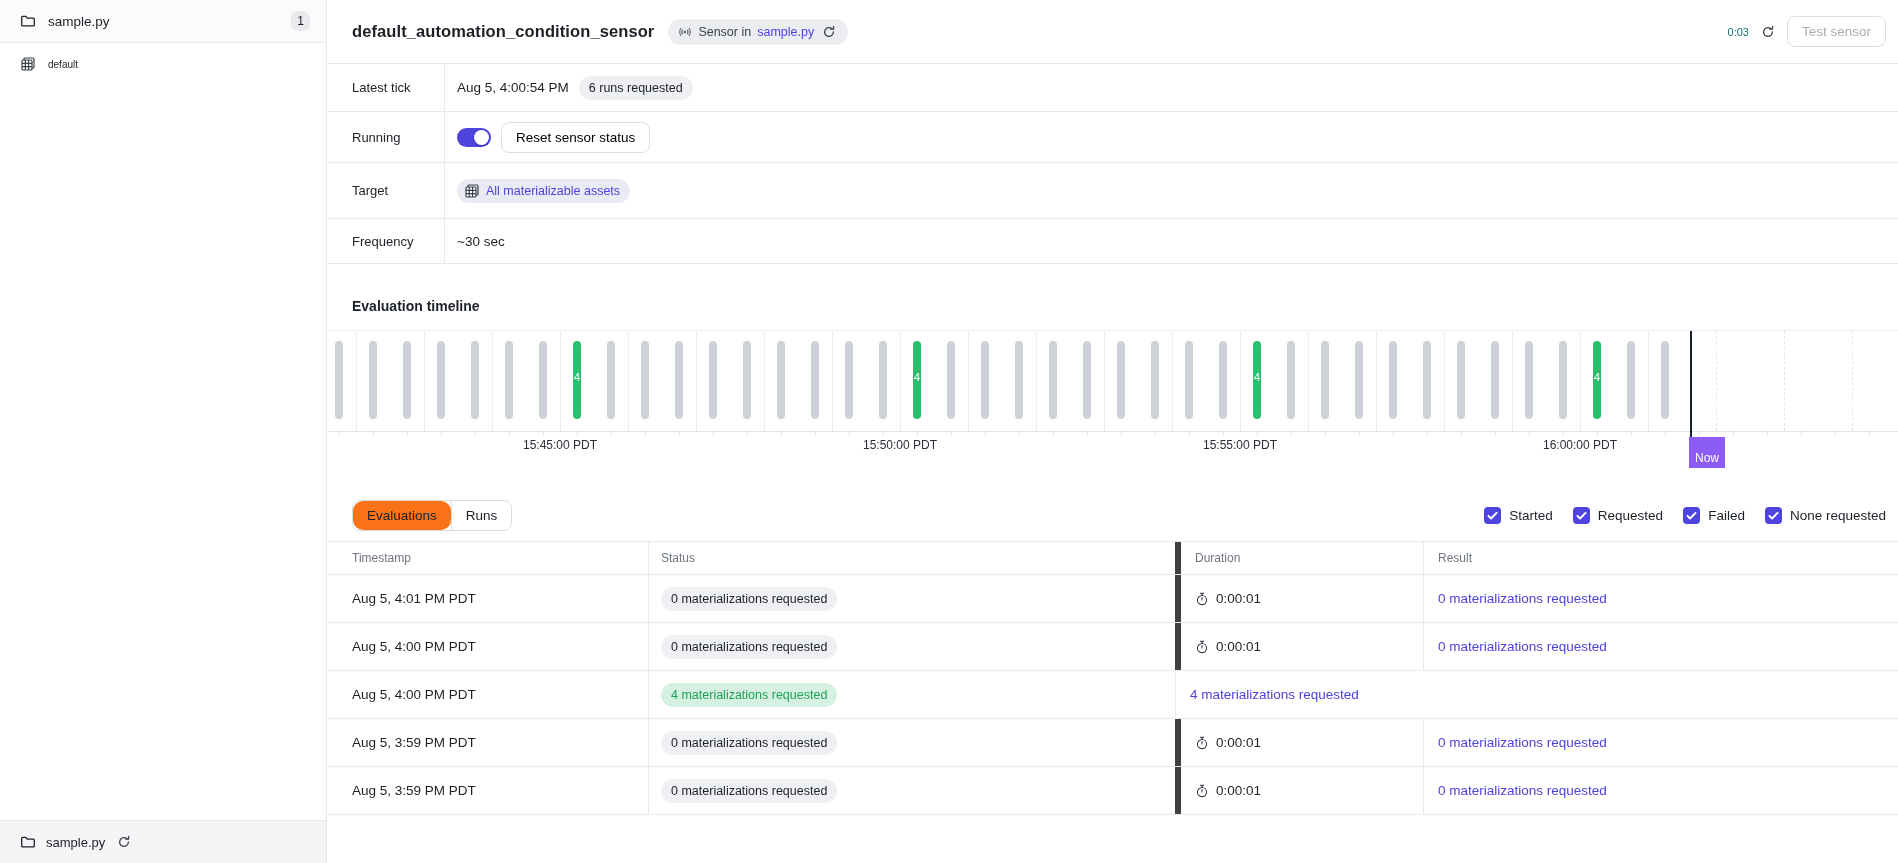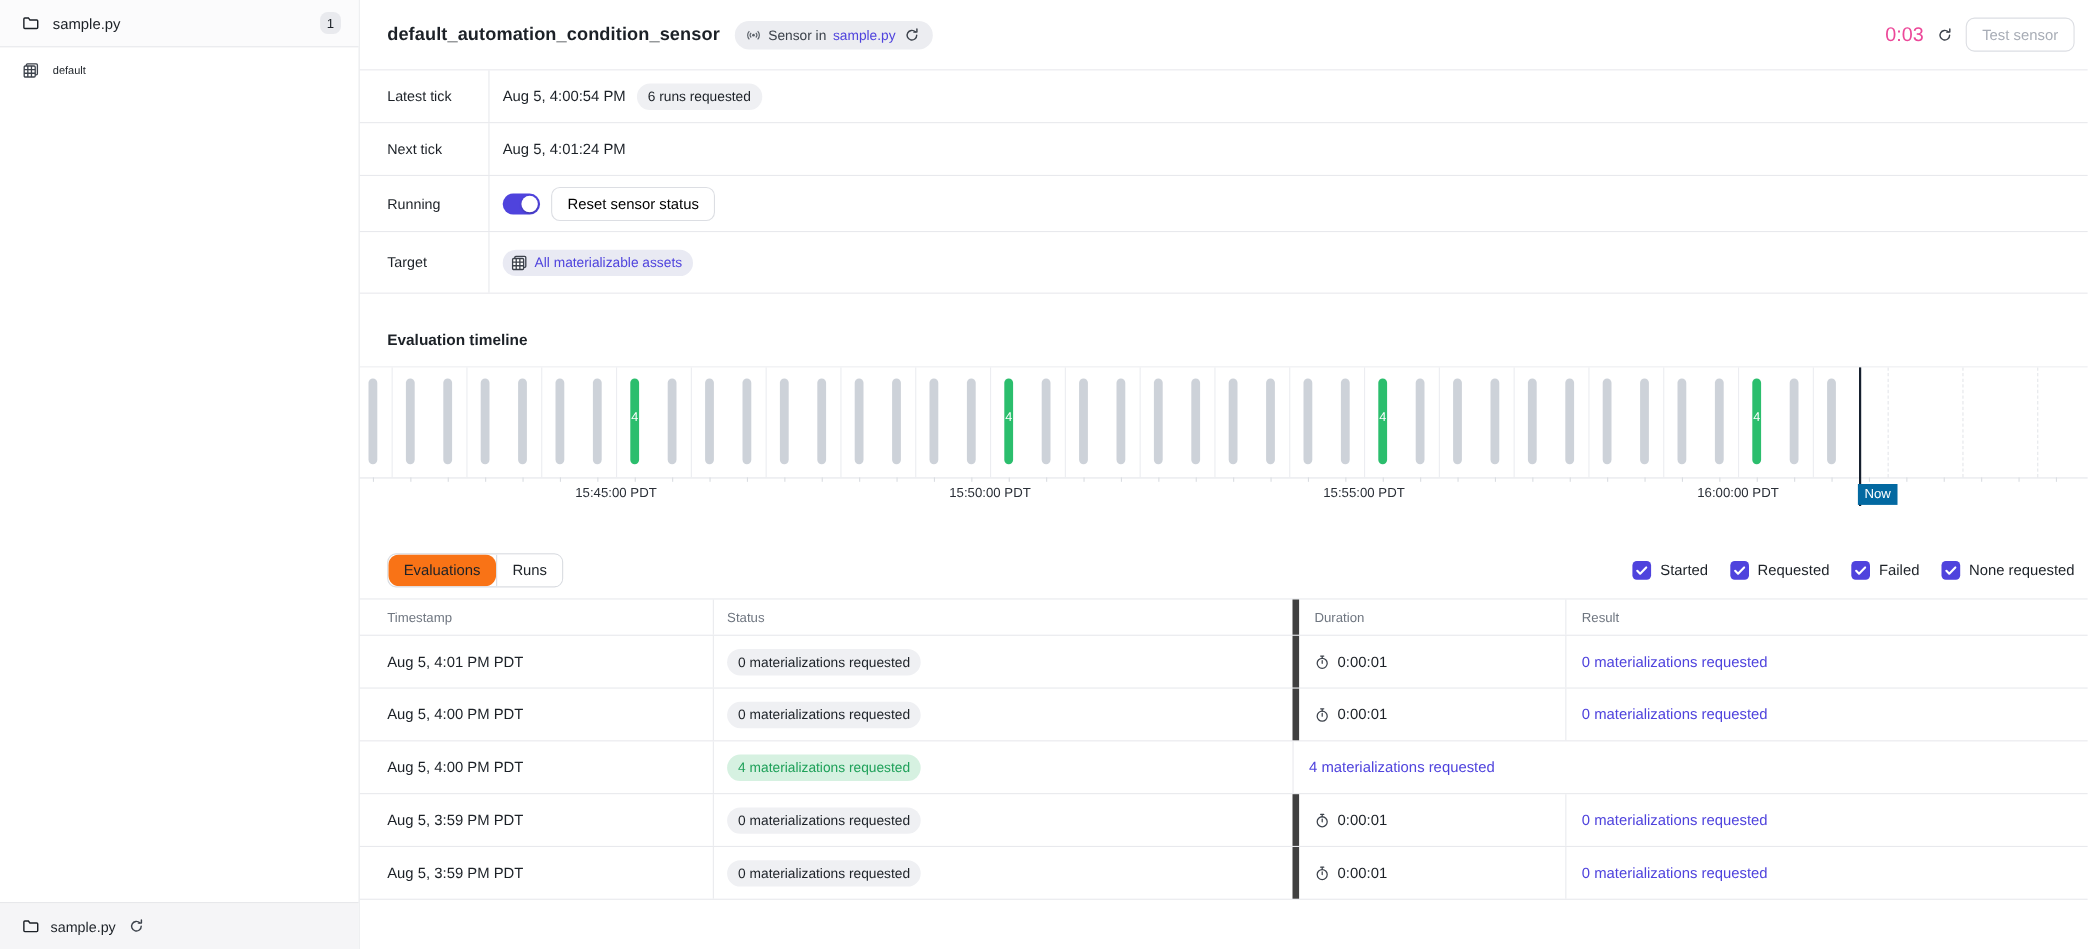--- a/index.html
+++ b/index.html
@@ -23,21 +23,21 @@
 
   
   .main { flex:1; position:relative; height:100%; }
 
   .page-header { height:63px; display:flex; align-items:center; padding:0 12px 0 25px; gap:14px; }
   .page-title { font-size:16.5px; font-weight:600; letter-spacing:.1px; }
   .sensor-chip { display:flex; align-items:center; gap:6px; background:#ECEDF1; border-radius:13px;
     height:26px; padding:0 10px; font-size:12.5px; color:#3C424B; }
   .sensor-chip a { color:#4F43DD; text-decoration:none; cursor:pointer; }
   .header-right { margin-left:auto; display:flex; align-items:center; gap:10px; }
-  .countdown { font-size:18px; color:#ec4899; }
+  .countdown { font-size:11px; color:#0f766e; }
   .btn { background:#fff; border:1px solid #DCDEE3; border-radius:8px; font-size:13.5px;
     padding:7px 14px; cursor:pointer; font-family:inherit; }
   .btn.disabled { color:#A8ADB6; cursor:default; }
   .iconbtn { background:none; border:none; cursor:pointer; display:flex; align-items:center; padding:2px; }
 
   
   .details { border-top:1px solid #E8E9ED; }
   .d-row { display:flex; border-bottom:1px solid #E8E9ED; }
   .d-row.h48{height:48px} .d-row.h56{height:56px} .d-row.h51{height:51px} .d-row.h45{height:45px}
   .d-label { width:118px; min-width:118px; border-right:1px solid #E8E9ED; display:flex;
@@ -59,22 +59,22 @@
   .chart { position:relative; height:126px; margin-top:14px; border-top:1px solid #EDEEF1; }
   .axis { position:absolute; left:0; right:0; top:100px; height:1px; background:#E3E5EA; }
   .gridline { position:absolute; top:0; height:100px; width:1px; background:#ECEDF1; }
   .gridline.dashed { background:none; width:0; border-left:1px dashed #E4E6EA; }
   .mtick { position:absolute; top:100px; height:4px; width:1px; background:#DADDE2; }
   .tbar { position:absolute; top:10px; width:8px; height:78px; border-radius:4px; background:#CDD2D9; cursor:pointer; }
   .tbar.green { background:#2BBE6D; }
   .tbar span { position:absolute; left:0; right:0; top:30px; text-align:center; color:#fff; font-size:11.5px; }
   .xtick { position:absolute; top:107px; transform:translateX(-50%); font-size:12px; color:#2A2F37; white-space:nowrap; }
   .now-line { position:absolute; top:0; height:126px; width:2px; background:#16202E; }
-  .now-label { position:absolute; top:106px; background:#0369a1; color:#fff; font-size:12px;
-    padding:2px 6px 3px 6px; }
+  .now-label { position:absolute; top:106px; background:#8b5cf6; color:#fff; font-size:12px;
+    padding:14px 6px 3px 6px; }
 
   
   .tabs-row { margin-top:44px; height:31px; display:flex; align-items:center;
     justify-content:space-between; padding:0 12px 0 25px; }
   .segmented { display:flex; border:1px solid #D9DCE1; border-radius:8px; overflow:hidden; height:31px; }
   .segment { display:flex; align-items:center; padding:0 14px; font-size:13.5px; cursor:pointer; background:#fff; }
   .segment.active { background:#f97316;border-radius:10px; }
   .segment + .segment { border-left:1px solid #D9DCE1; }
   .filters { display:flex; align-items:center; gap:20px; }
   .filter { display:flex; align-items:center; gap:8px; font-size:13.5px; cursor:pointer; }
@@ -166,26 +166,20 @@
     </header>
 
     <section class="details">
       <div class="d-row h48">
         <div class="d-label">Latest tick</div>
         <div class="d-value">
           <span>Aug 5, 4:00:54 PM</span>
           <span class="pill">6 runs requested</span>
         </div>
       </div>
-      <div class="d-row h48">
-        <div class="d-label">Next tick</div>
-        <div class="d-value">
-          <span>Aug 5, 4:01:24 PM</span>
-        </div>
-      </div>
       <div class="d-row h51">
         <div class="d-label">Running</div>
         <div class="d-value">
           <span class="toggle">
               <span class="knob"></span>
             </span>
           <button class="btn">Reset sensor status</button>
         </div>
       </div>
       <div class="d-row h56">
@@ -194,20 +188,26 @@
           <span class="chip-target">
             <span>
   <svg class="icon16" viewBox="0 0 16 16" fill="none" stroke="#3C424B" stroke-width="1.2">
     <rect x="4" y="2" width="10" height="10" rx="1"></rect>
     <rect x="2" y="4" width="10" height="10" rx="1" fill="#fff"></rect>
     <path d="M2 7.3h10M2 10.6h10M5.3 4v10M8.6 4v10"></path>
   </svg>
 </span>
             <span>All materializable assets</span>
           </span>
+        </div>
+      </div>
+      <div class="d-row h45">
+        <div class="d-label">Frequency</div>
+        <div class="d-value">
+          <span>~30 sec</span>
         </div>
       </div>
     </section>
 
     <section class="timeline-section">
       <h2 class="timeline-title">Evaluation timeline</h2>
       <div class="chart">
         <div class="axis"></div>
         <span class="xtick" style="left:233px">15:45:00 PDT</span>
         <span class="xtick" style="left:573px">15:50:00 PDT</span>

